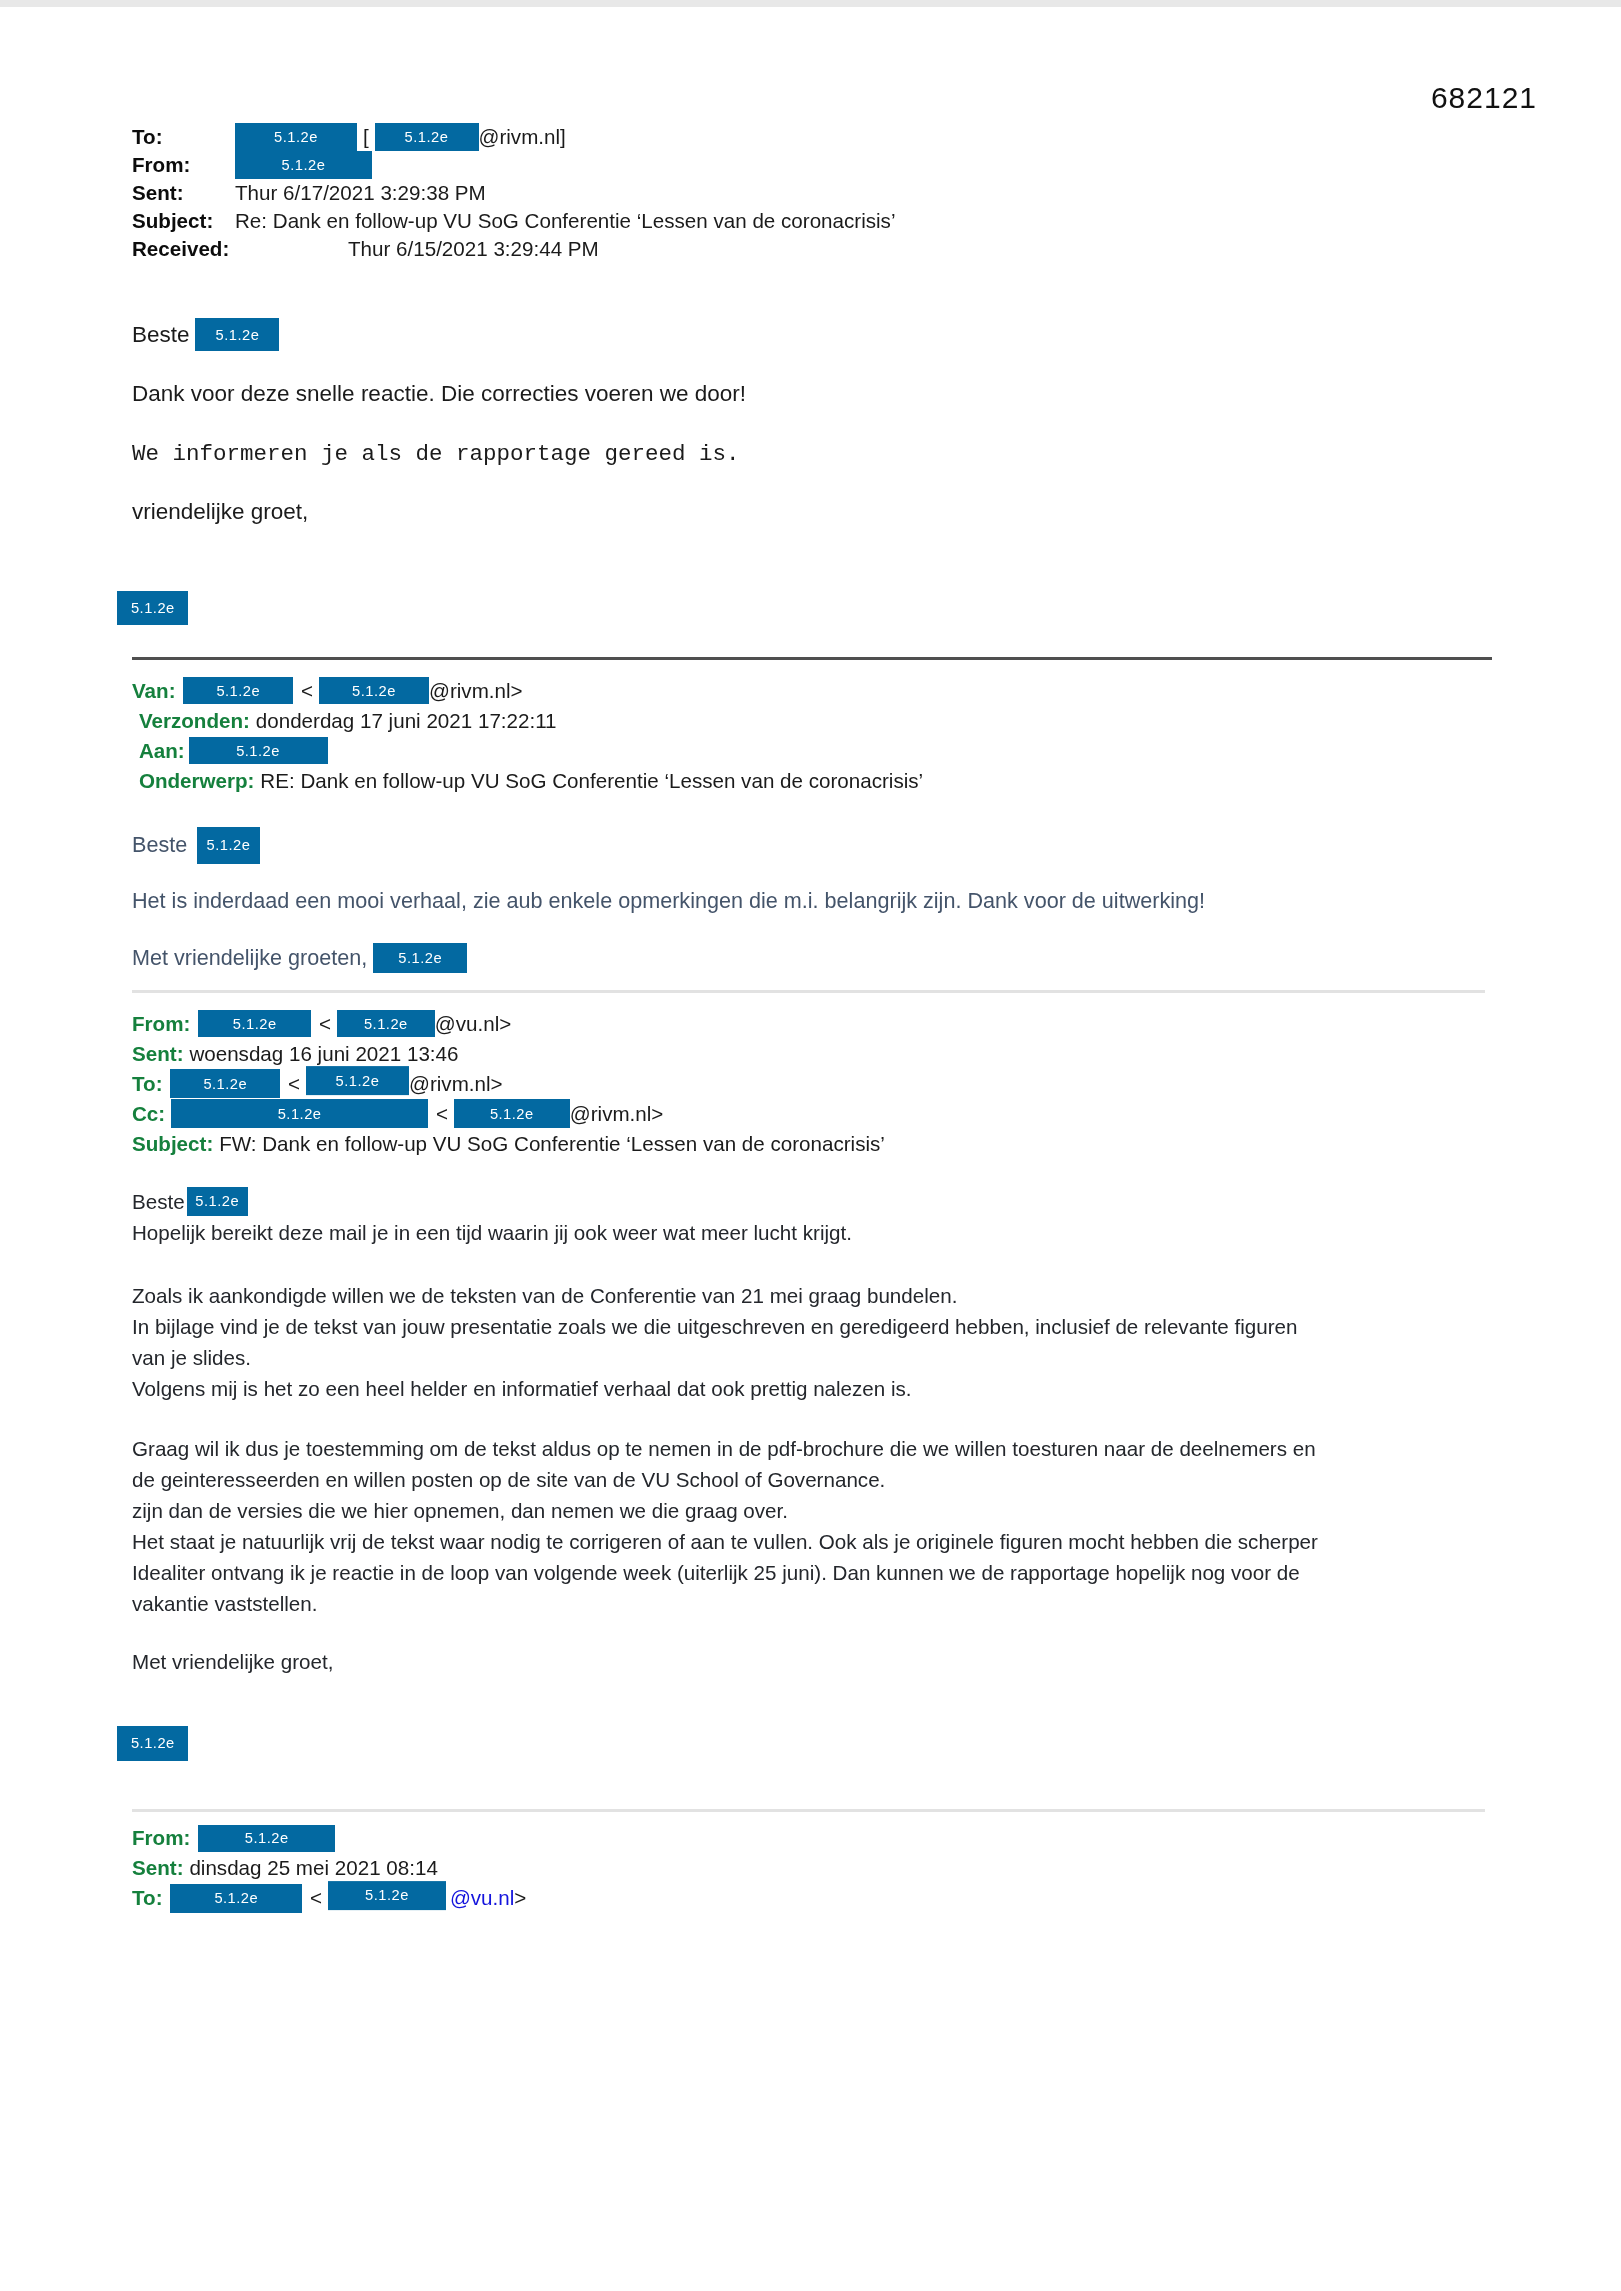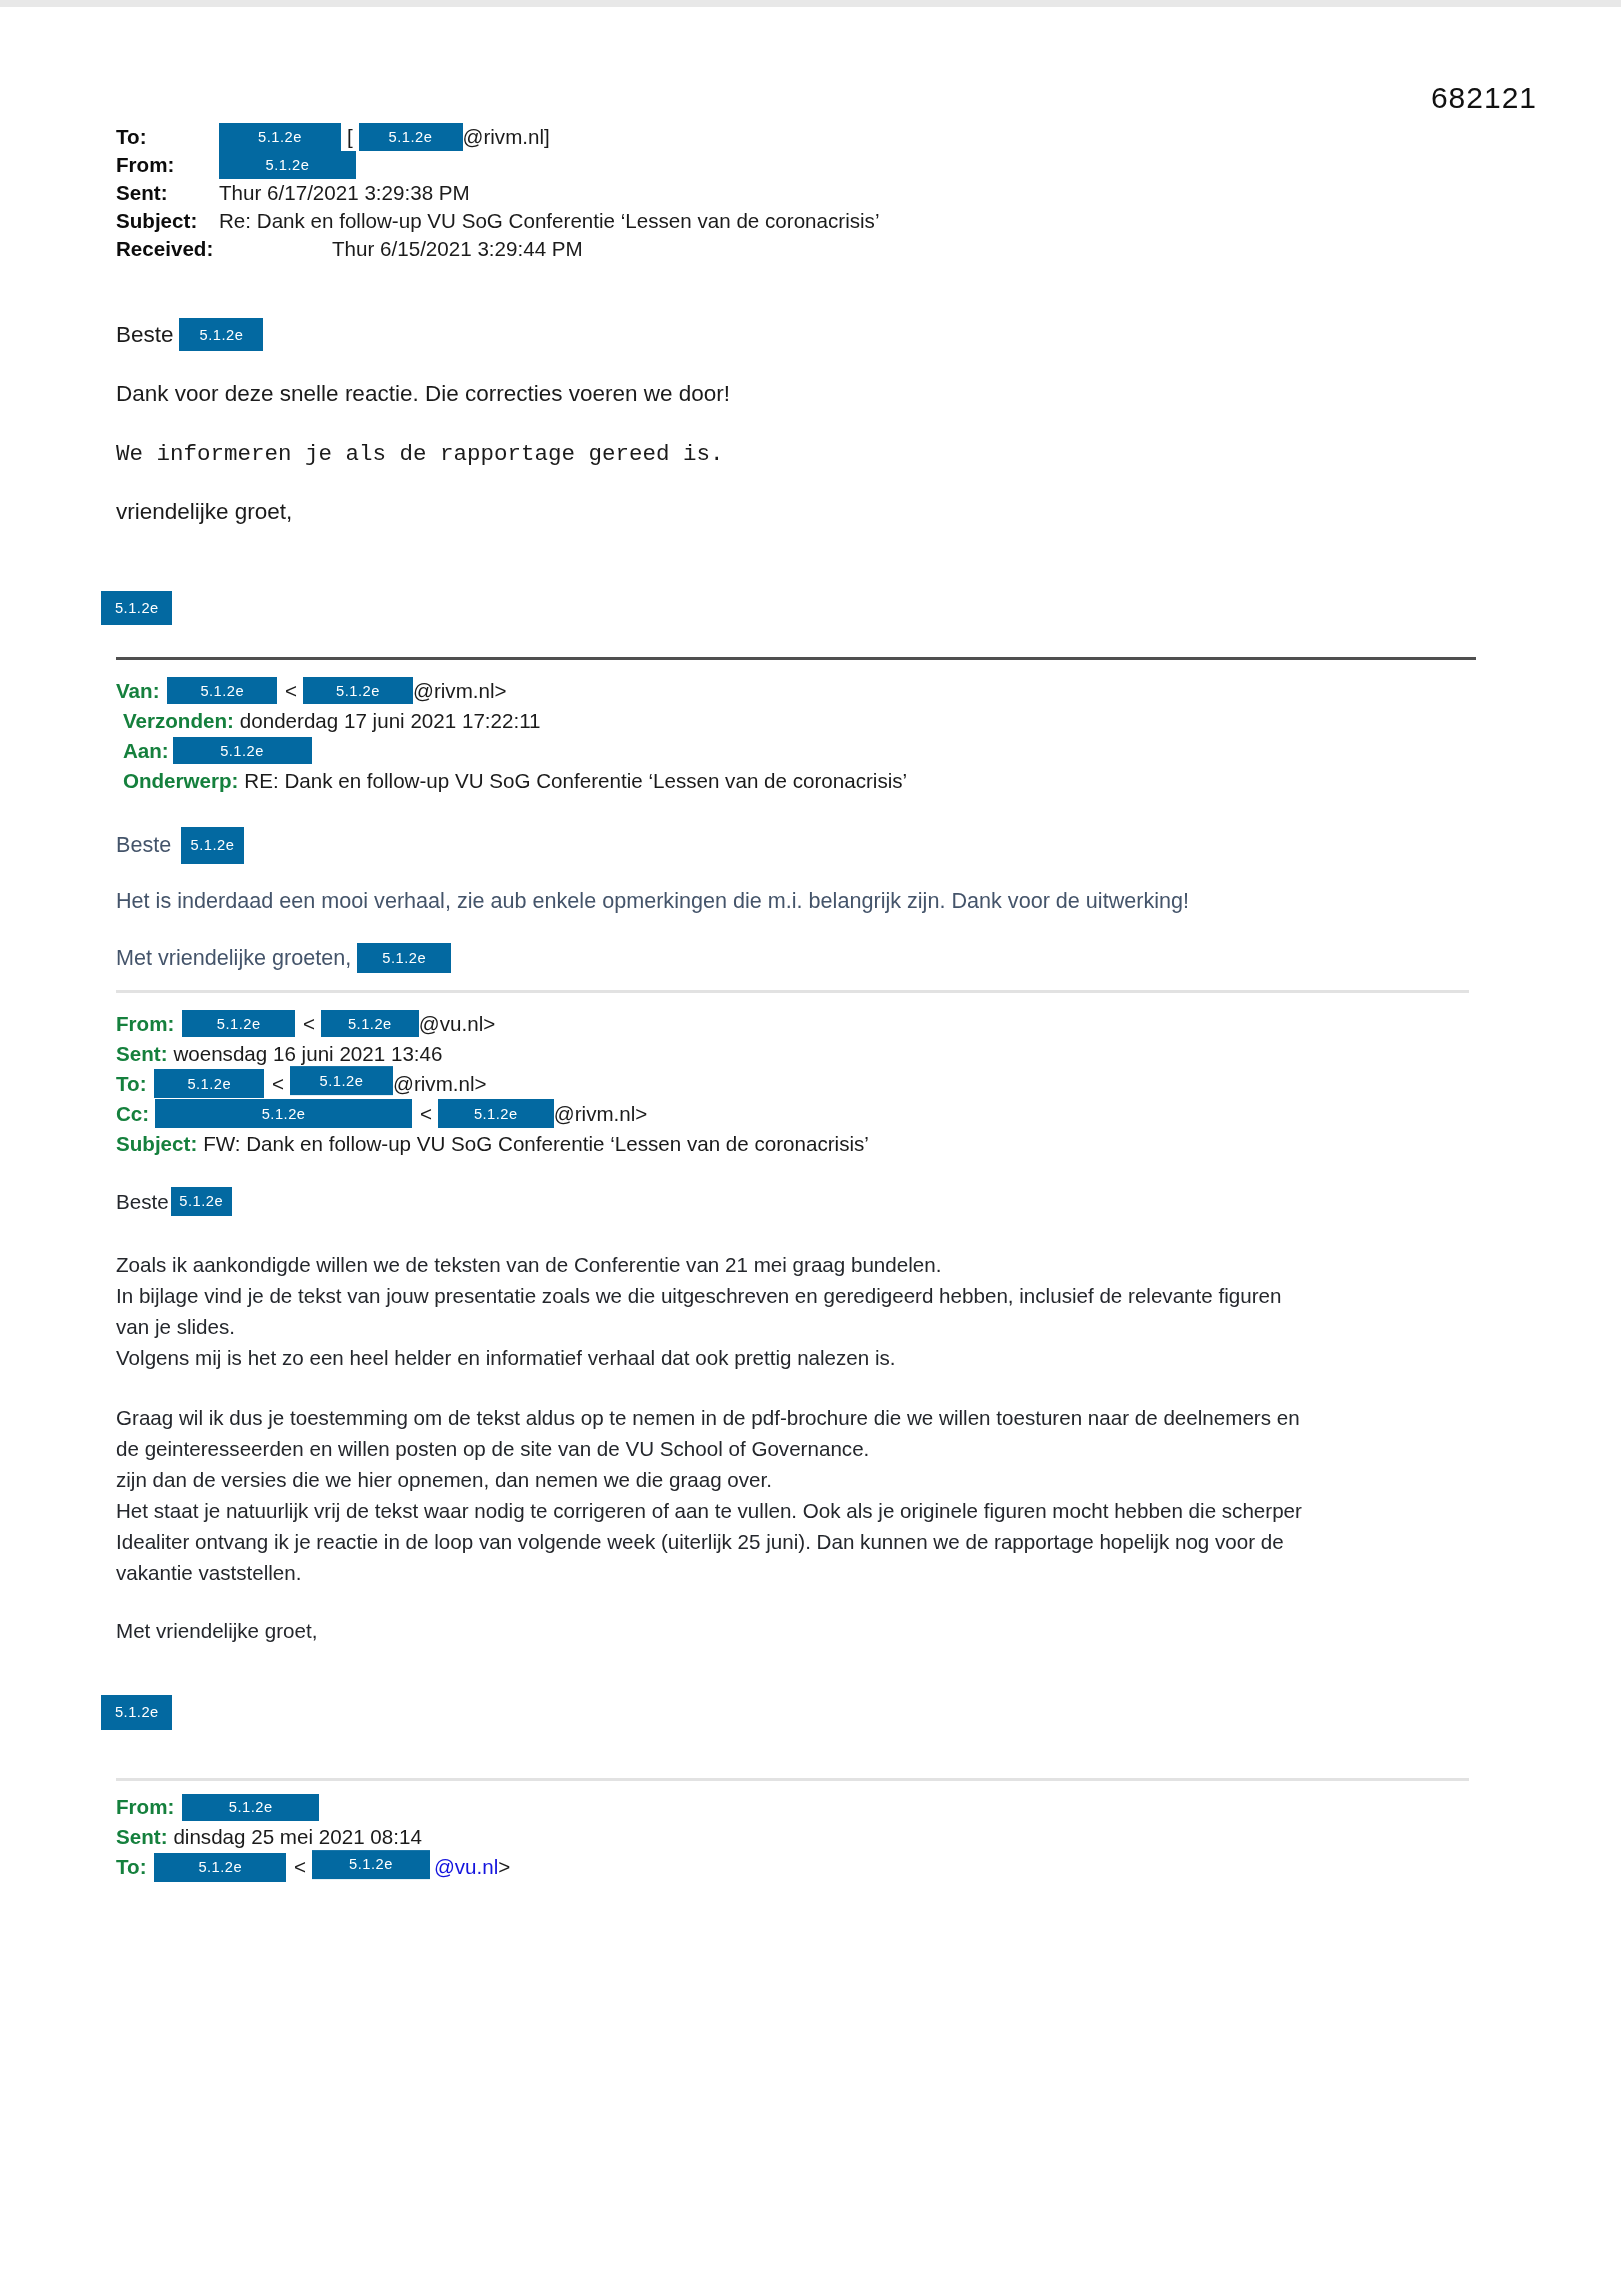--- a/index.html
+++ b/index.html
@@ -9,21 +9,21 @@
     margin:7px auto;
     background:#ffffff;
     font-family:"Liberation Sans", sans-serif;
     color:#1b1b1b;
     overflow:hidden;
   }
   .doc-number {
     position:absolute; top:74px; right:84px;
     font-size:30px; color:#111; letter-spacing:1px;
   }
-  .content { position:absolute; left:116px; top:116px; width:1402px; }
+  .content { position:absolute; left:132px; top:116px; width:1402px; }
 
   
   .redact {
     display:inline-flex; align-items:center; justify-content:center;
     background:#0369a1; color:#ffffff;
     font-size:14.7px; letter-spacing:0.5px;
     height:27.4px; flex:0 0 auto;
   }
 
   
@@ -171,20 +171,21 @@
         <b>Subject:</b>
         <span class="gap6">FW: Dank en follow-up VU SoG Conferentie ‘Lessen van de coronacrisis’</span>
       </div>
     </div>
 
     
     <div class="greet-row body3" style="margin-top:27.4px;">
       <span>Beste</span>
       <span class="redact" style="width:61px;height:29px;margin-left:2px;">5.1.2e</span>
     </div>
+    <div class="body3">Hopelijk bereikt deze mail je in een tijd waarin jij ook weer wat meer lucht krijgt.</div>
 
     <div class="body3" style="margin-top:32px;">
       <div>Zoals ik aankondigde willen we de teksten van de Conferentie van 21 mei graag bundelen.</div>
       <div>In bijlage vind je de tekst van jouw presentatie zoals we die uitgeschreven en geredigeerd hebben, inclusief de relevante figuren</div>
       <div>van je slides.</div>
       <div>Volgens mij is het zo een heel helder en informatief verhaal dat ook prettig nalezen is.</div>
     </div>
 
     <div class="body3" style="margin-top:29px;">
       <div>Graag wil ik dus je toestemming om de tekst aldus op te nemen in de pdf-brochure die we willen toesturen naar de deelnemers en</div>

